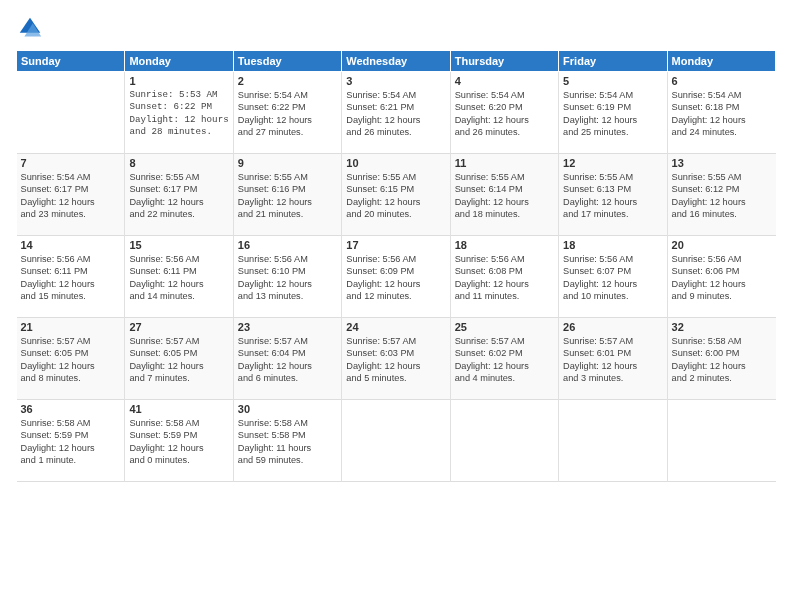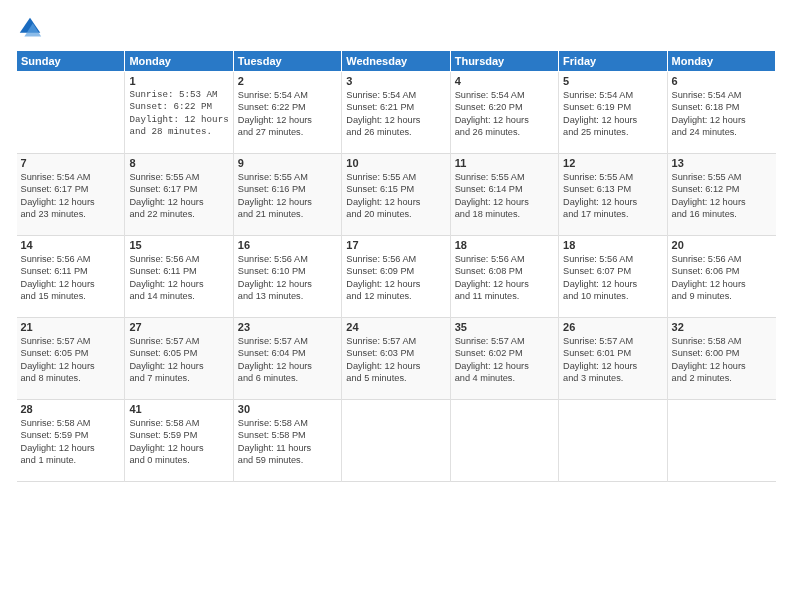--- a/index.html
+++ b/index.html
@@ -307,21 +307,21 @@
 and 6 minutes.</div>
           </td>
           <td>
             <span class="day-num">24</span>
             <div class="cell-text" style="white-space: pre-line;">Sunrise: 5:57 AM
 Sunset: 6:03 PM
 Daylight: 12 hours
 and 5 minutes.</div>
           </td>
           <td>
-            <span class="day-num">35</span>
+            <span class="day-num">25</span>
             <div class="cell-text" style="white-space: pre-line;">Sunrise: 5:57 AM
 Sunset: 6:02 PM
 Daylight: 12 hours
 and 4 minutes.</div>
           </td>
           <td>
             <span class="day-num">26</span>
             <div class="cell-text" style="white-space: pre-line;">Sunrise: 5:57 AM
 Sunset: 6:01 PM
 Daylight: 12 hours
@@ -330,21 +330,21 @@
           <td>
             <span class="day-num">32</span>
             <div class="cell-text" style="white-space: pre-line;">Sunrise: 5:58 AM
 Sunset: 6:00 PM
 Daylight: 12 hours
 and 2 minutes.</div>
           </td>
         </tr>
         <tr>
           <td>
-            <span class="day-num">28</span>
+            <span class="day-num">36</span>
             <div class="cell-text" style="white-space: pre-line;">Sunrise: 5:58 AM
 Sunset: 5:59 PM
 Daylight: 12 hours
 and 1 minute.</div>
           </td>
           <td>
             <span class="day-num">41</span>
             <div class="cell-text" style="white-space: pre-line;">Sunrise: 5:58 AM
 Sunset: 5:59 PM
 Daylight: 12 hours

